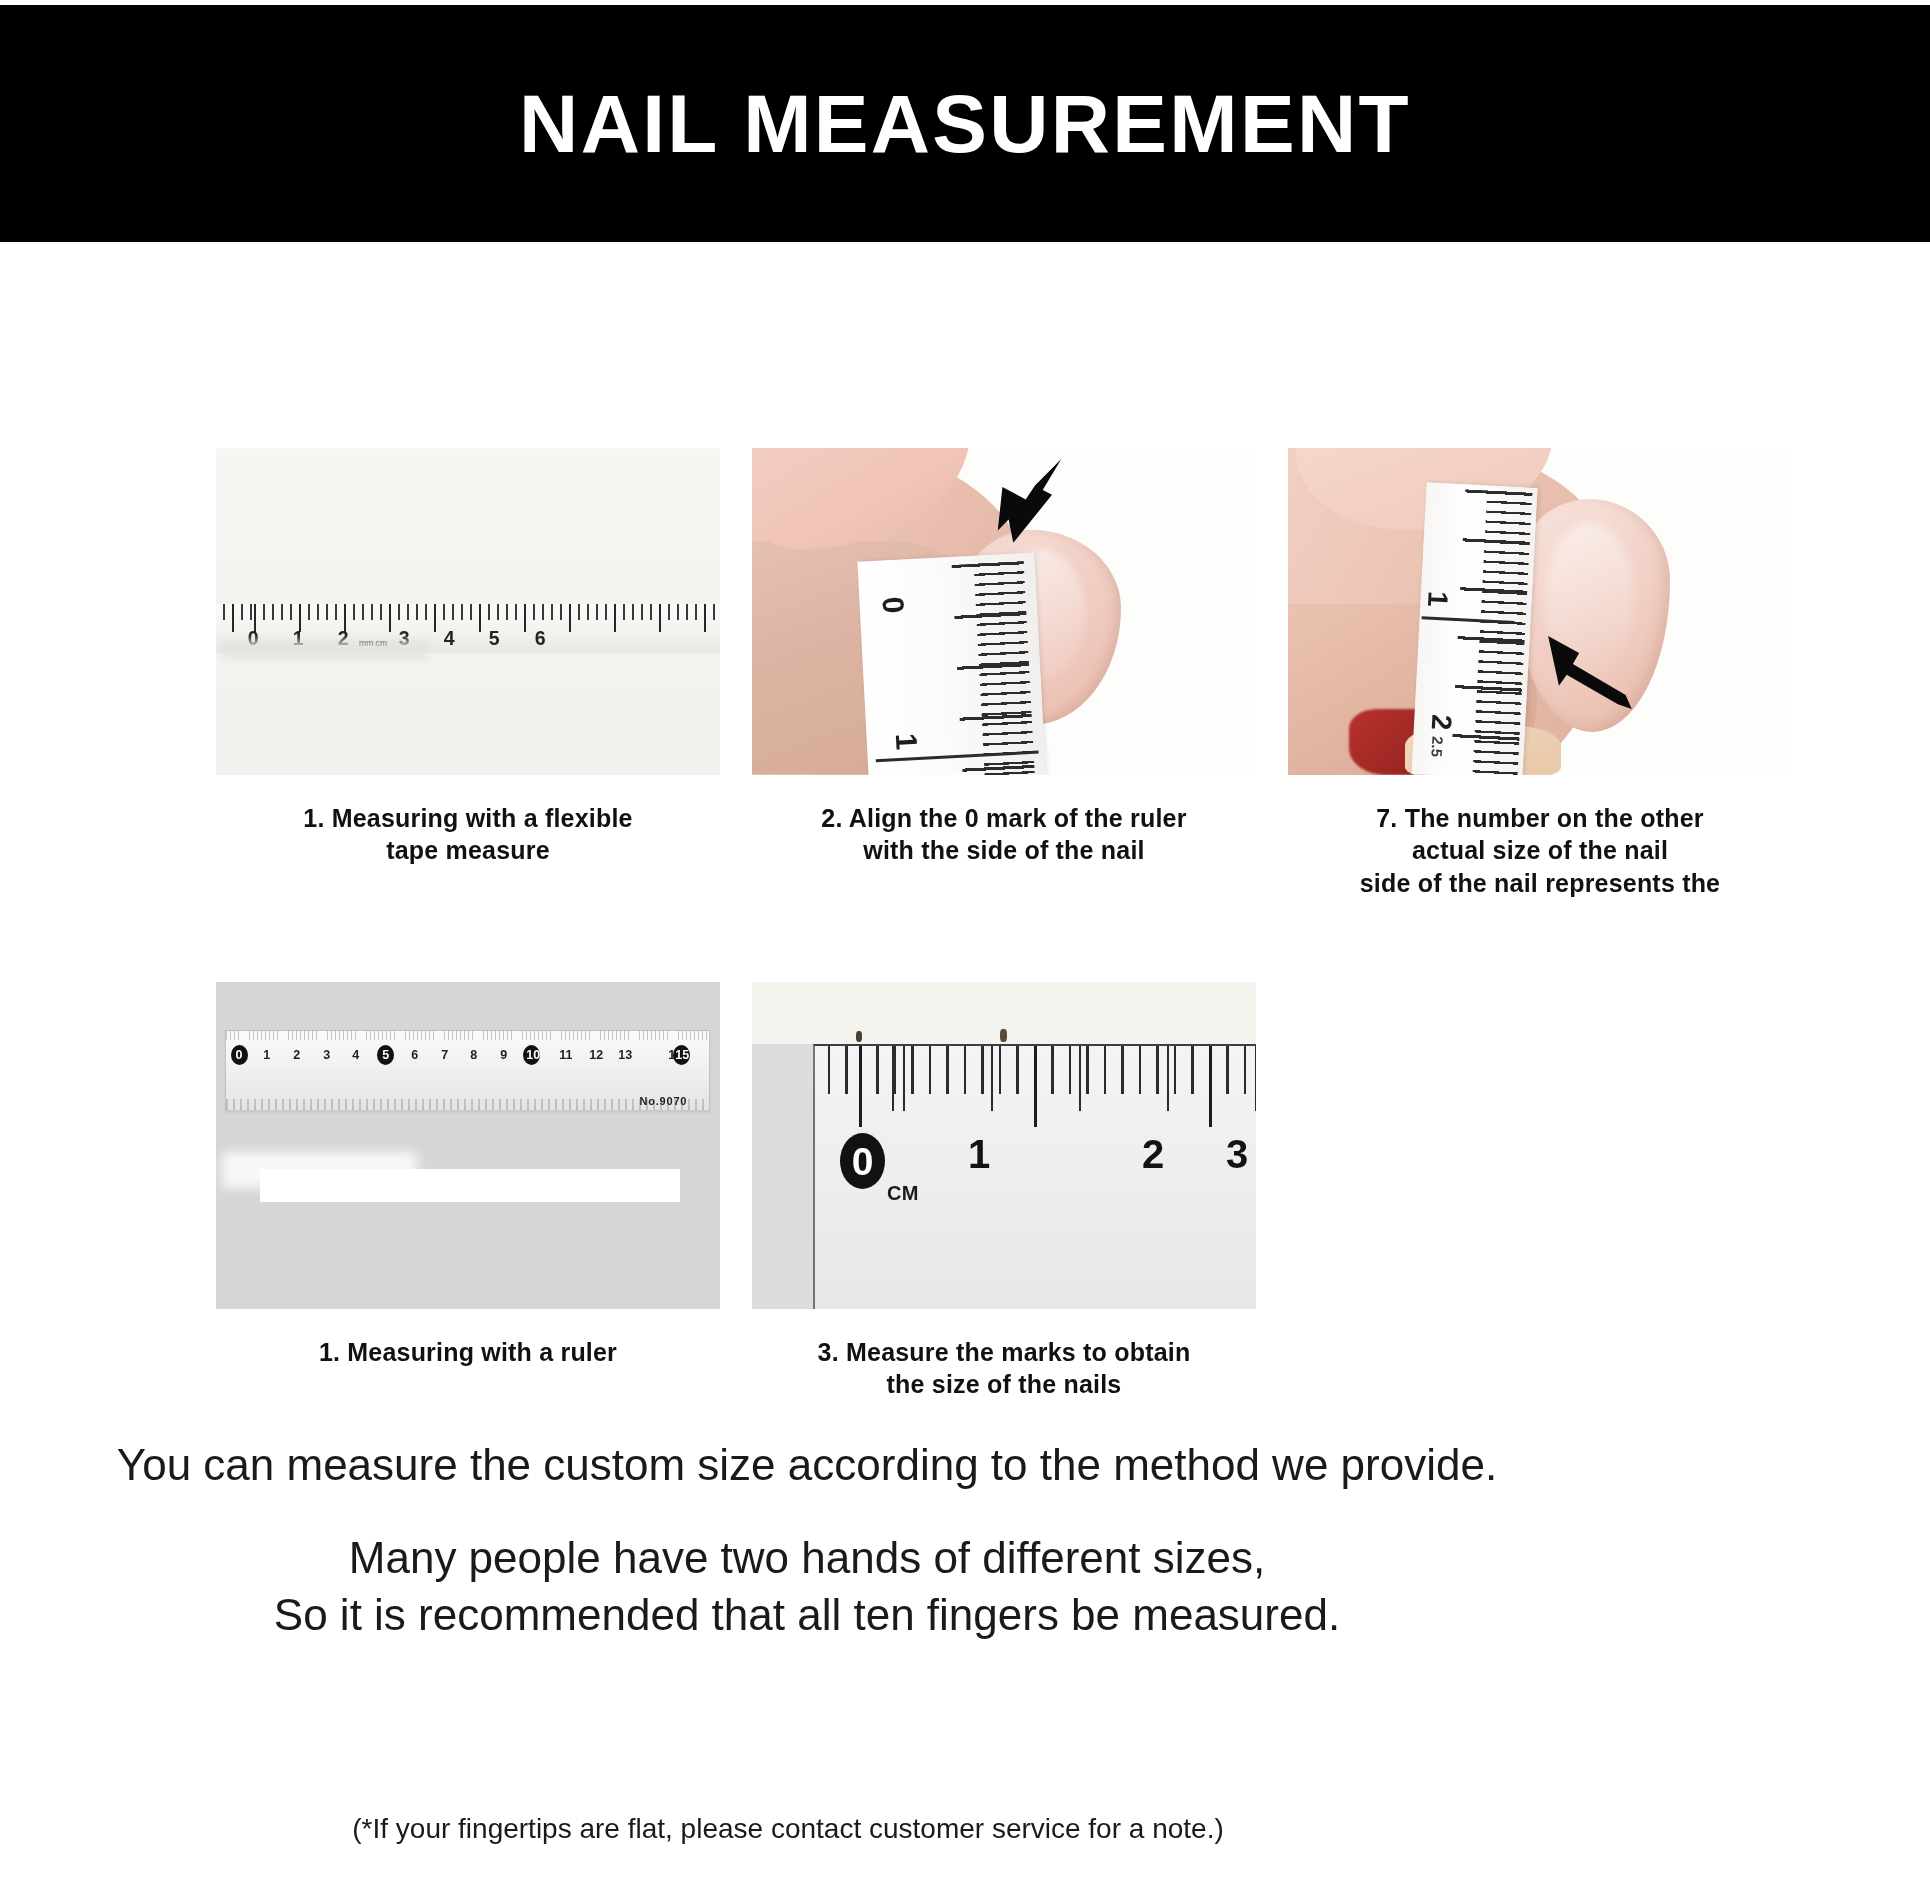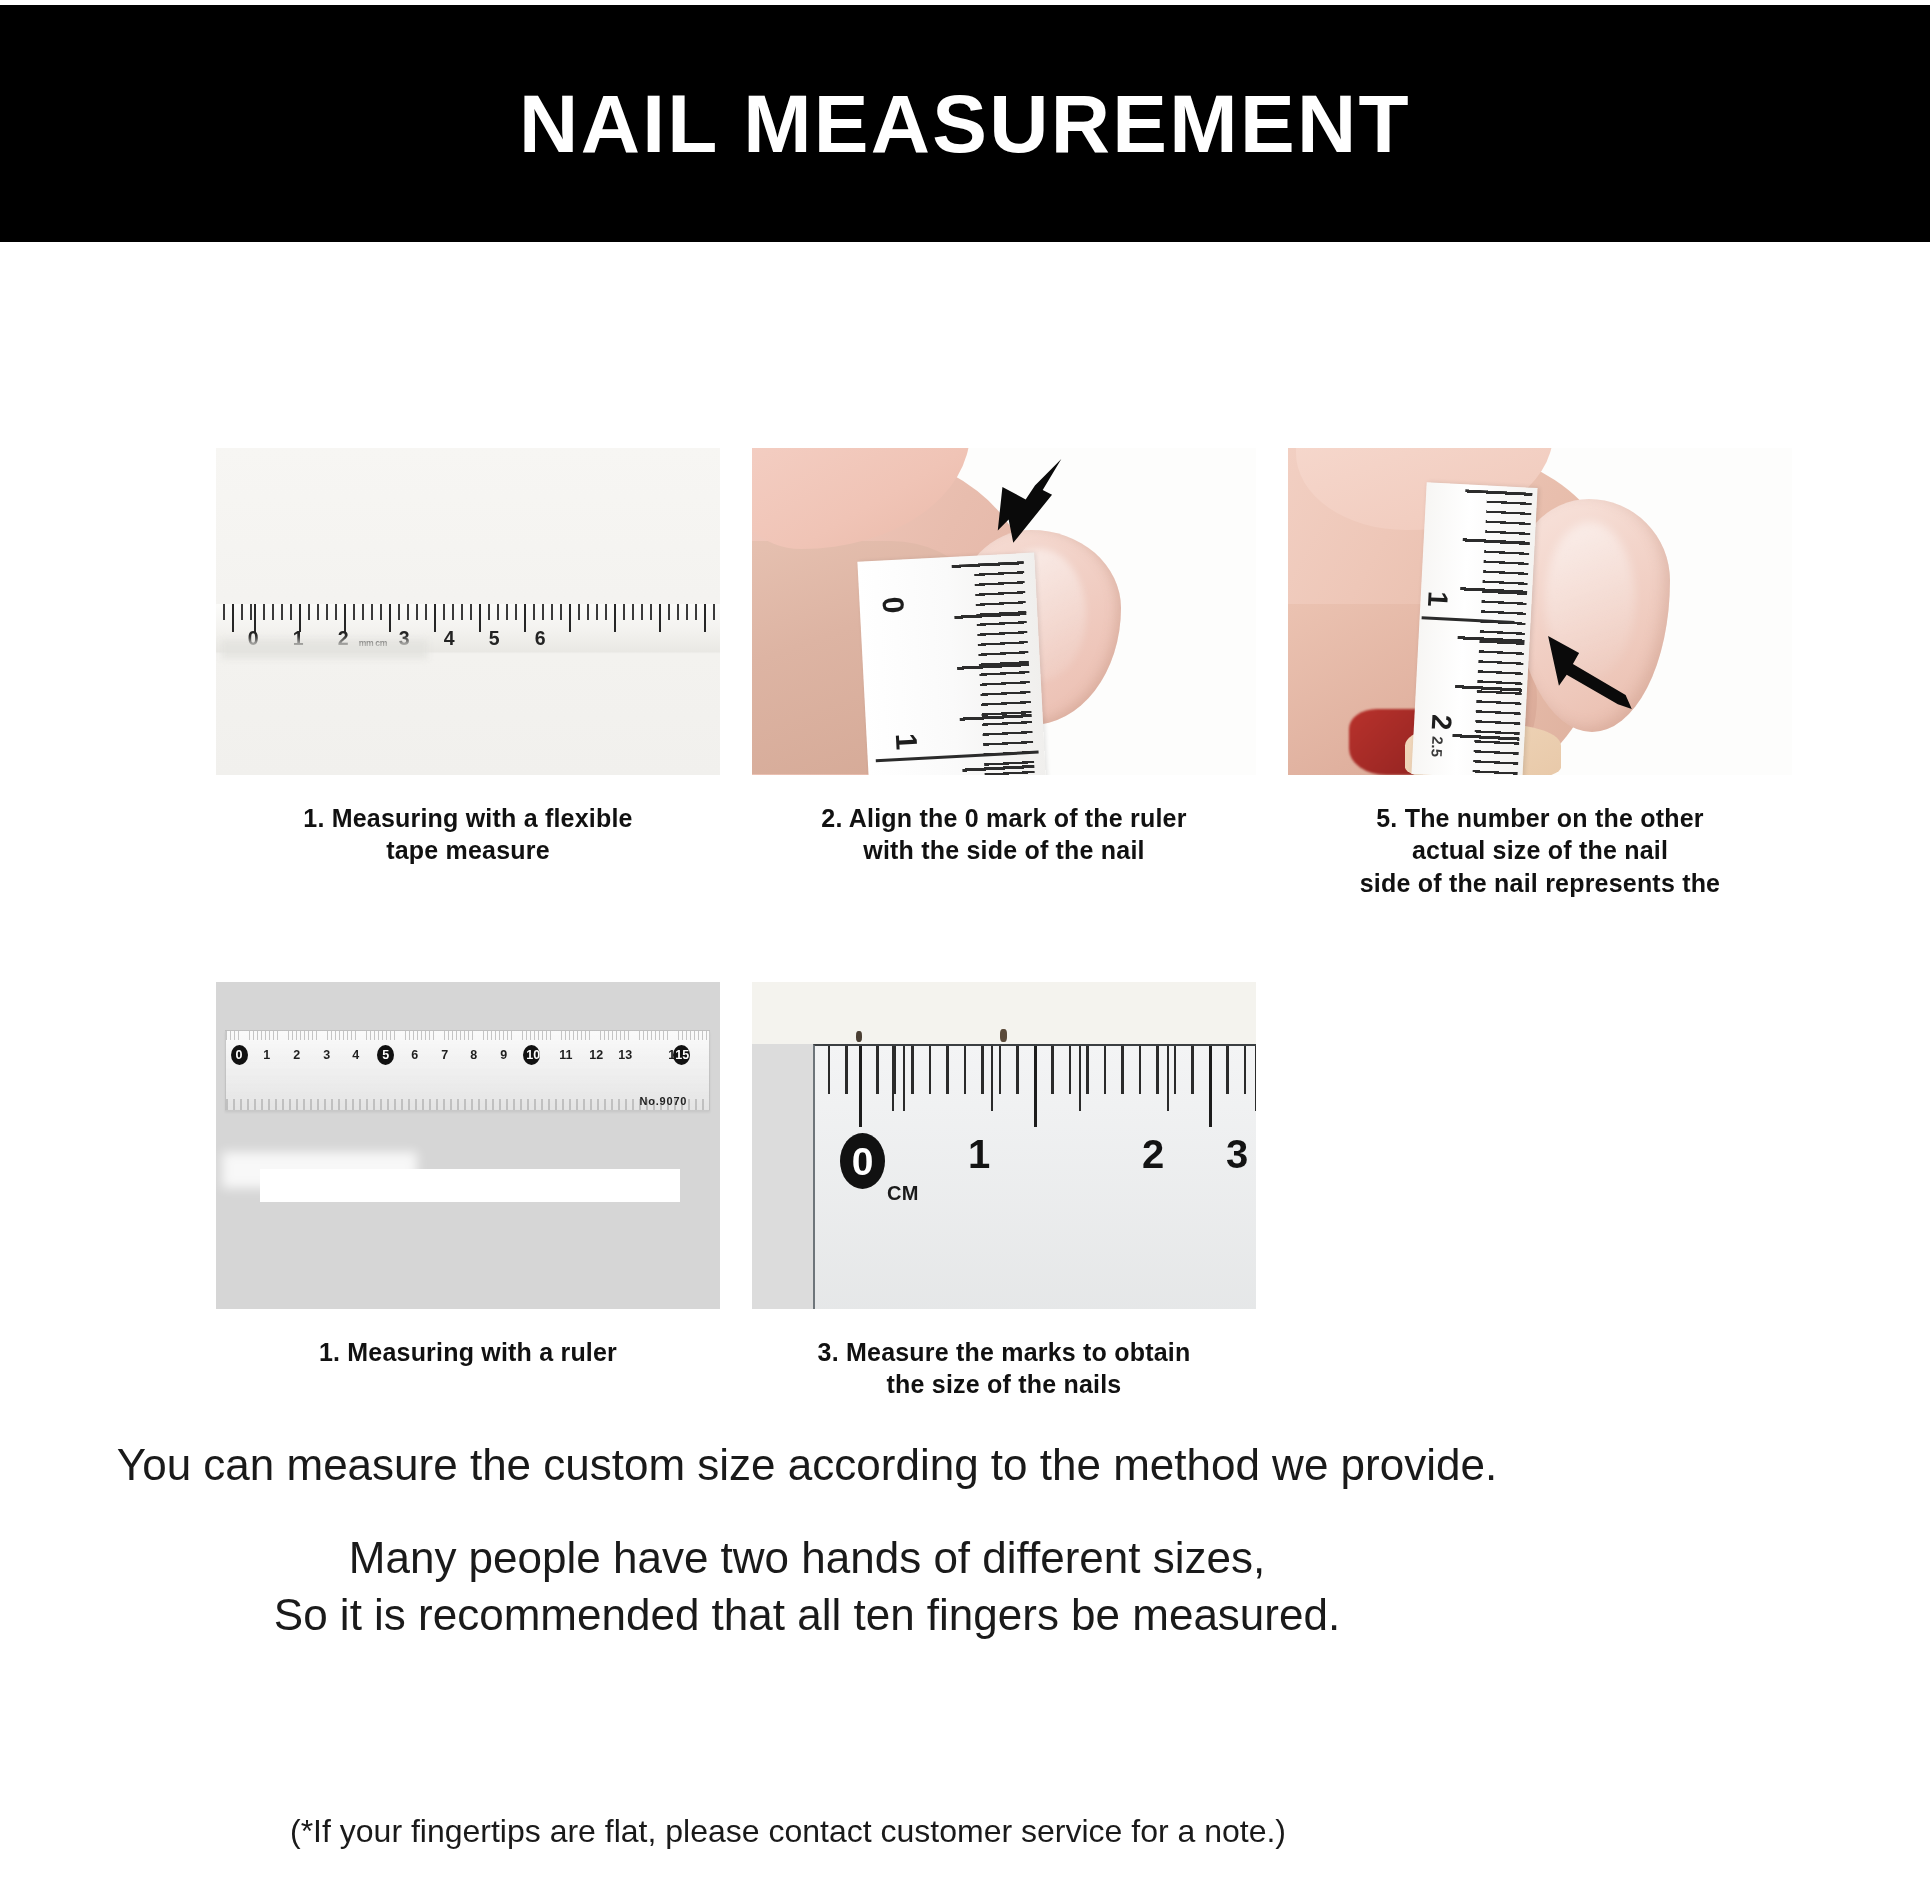--- a/index.html
+++ b/index.html
@@ -552,21 +552,21 @@
     line-height: 1.30;
     font-family: "Liberation Sans", sans-serif;
   }
   .body-copy .para-gap { height: 36px; }
   .footnote {
     position: absolute;
     left: 0;
     top: 1813px;
     width: 1576px;
     text-align: center;
-    font-size: 32px;
+    font-size: 28px;
     font-weight: 400;
     color: #1a1a1a;
     font-family: "Liberation Sans", sans-serif;
   }
 </style>
 </head>
 <body>
 
 <div class="header-bar">
   <div class="header-title">NAIL MEASUREMENT</div>
@@ -639,21 +639,21 @@
           <div class="p3-line1"></div>
           <span class="p3-one">1</span>
           <span class="p3-two">2</span>
           <span class="p3-25">2.5</span>
         </div>
         <svg class="p3-arrow" viewBox="0 0 120 110">
           <path d="M4 6 L44 28 L36 42 L104 82 L112 100 L94 94 L28 56 L18 70 Z" fill="#0a0a0a"></path>
         </svg>
       </div>
       <div class="caption">
-        <div>5. The number on the other</div>
+        <div>7. The number on the other</div>
         <div>actual size of the nail</div>
         <div>side of the nail represents the</div>
       </div>
     </div>
 
   </div>
 
   <div class="row-gap"></div>
 
   <div class="panel-row">

